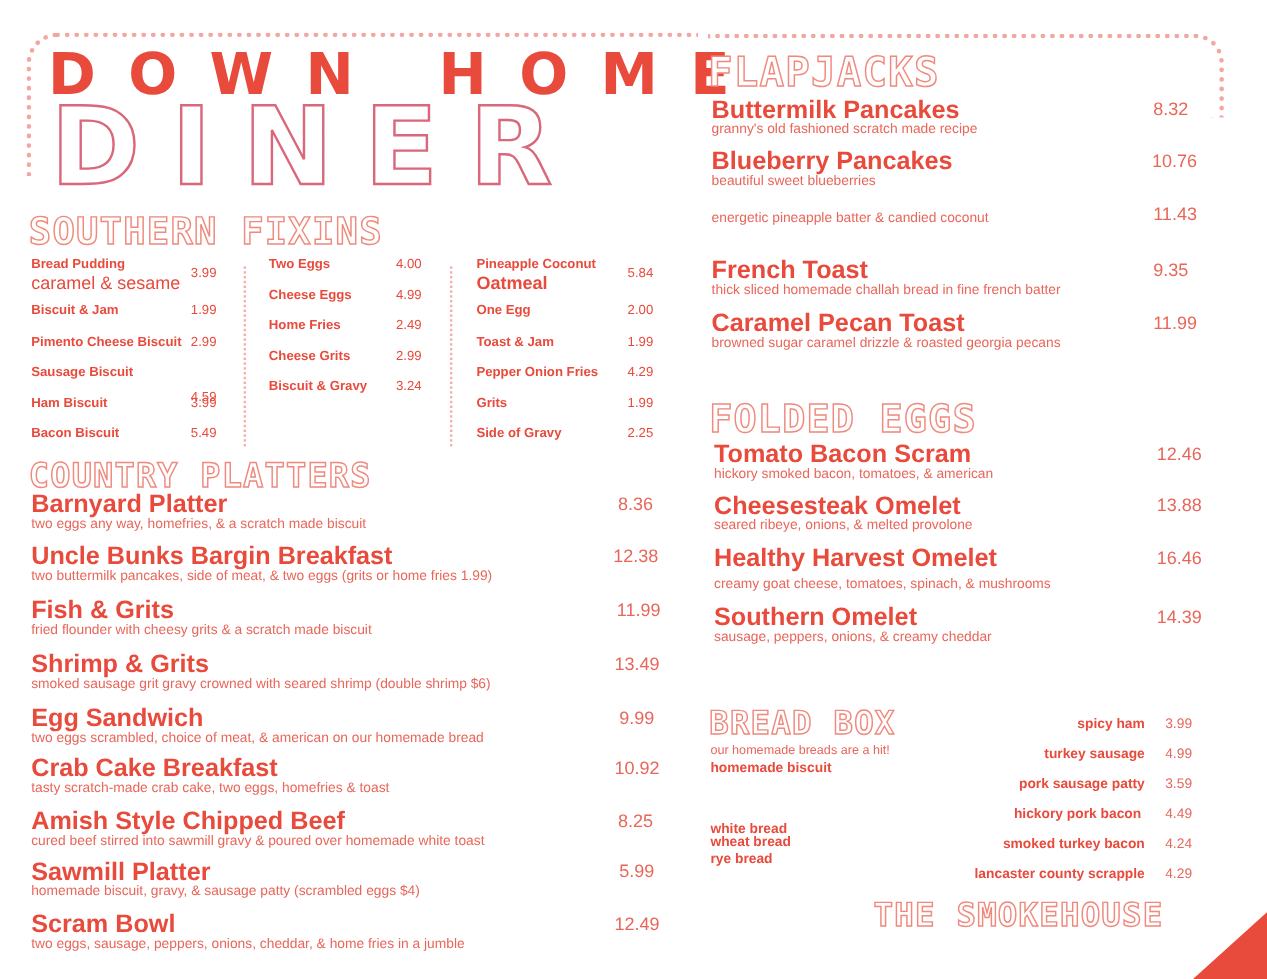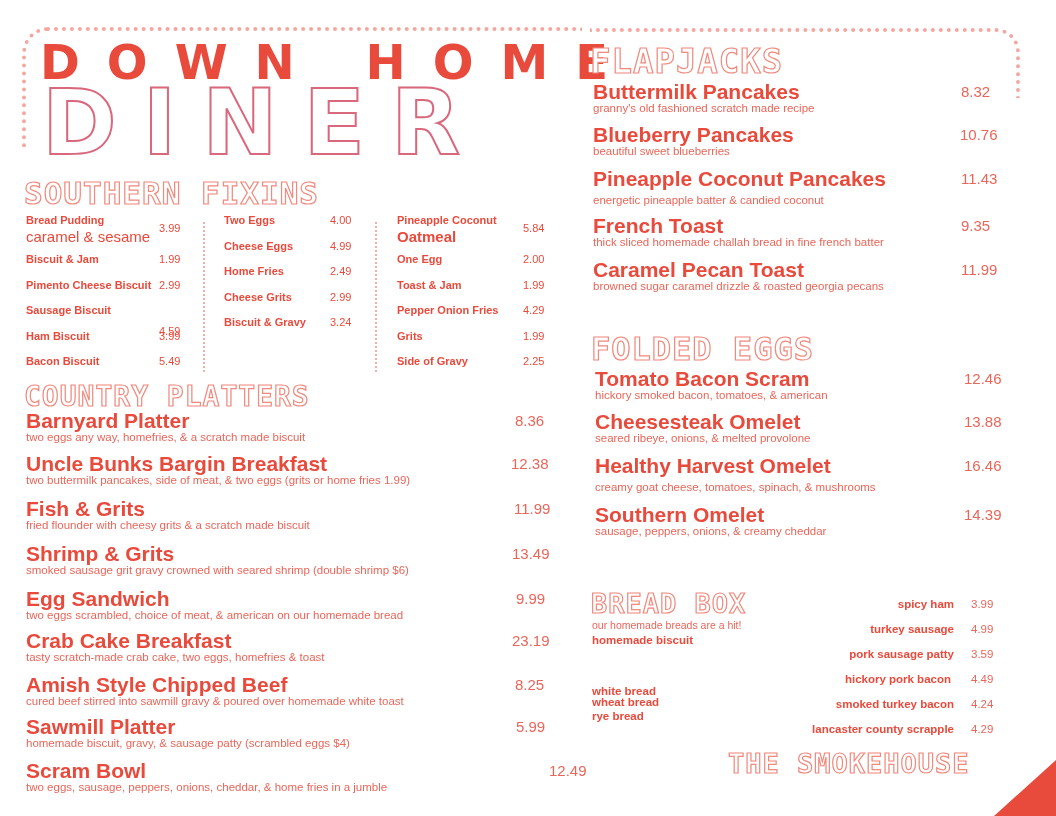--- a/index.html
+++ b/index.html
@@ -185,56 +185,55 @@
 <div class="item" style="left:26px; top:590px;">
   <div class="item-name">Egg Sandwich</div>
   <div class="item-desc">two eggs scrambled, choice of meat, &amp; american on our homemade bread</div>
 </div>
 <div class="item-price" style="left:516px; top:590px;">9.99</div>
 
 <div class="item" style="left:26px; top:632px;">
   <div class="item-name">Crab Cake Breakfast</div>
   <div class="item-desc">tasty scratch-made crab cake, two eggs, homefries &amp; toast</div>
 </div>
-<div class="item-price" style="left:512px; top:632px;">23.19</div>
+<div class="item-price" style="left:512px; top:632px;">10.92</div>
 
 <div class="item" style="left:26px; top:676px;">
   <div class="item-name">Amish Style Chipped Beef</div>
   <div class="item-desc">cured beef stirred into sawmill gravy &amp; poured over homemade white toast</div>
 </div>
 <div class="item-price" style="left:515px; top:676px;">8.25</div>
 
 <div class="item" style="left:26px; top:718px;">
   <div class="item-name">Sawmill Platter</div>
   <div class="item-desc">homemade biscuit, gravy, &amp; sausage patty (scrambled eggs $4)</div>
 </div>
 <div class="item-price" style="left:516px; top:718px;">5.99</div>
 
 <div class="item" style="left:26px; top:762px;">
   <div class="item-name">Scram Bowl</div>
   <div class="item-desc">two eggs, sausage, peppers, onions, cheddar, &amp; home fries in a jumble</div>
 </div>
-<div class="item-price" style="left:512px; top:762px;margin-left:37px;">12.49</div>
+<div class="item-price" style="left:512px; top:762px;">12.49</div>
 
 <div class="sec-head" style="left:590px; top:44px; font-size:34px;">FLAPJACKS</div>
 
 <div class="item" style="left:593px; top:83px;">
   <div class="item-name">Buttermilk Pancakes</div>
   <div class="item-desc">granny's old fashioned scratch made recipe</div>
 </div>
 <div class="item-price" style="left:961px; top:83px;">8.32</div>
 
 <div class="item" style="left:593px; top:126px;">
   <div class="item-name">Blueberry Pancakes</div>
   <div class="item-desc">beautiful sweet blueberries</div>
 </div>
 <div class="item-price" style="left:960px; top:126px;">10.76</div>
 
 <div class="item" style="left:593px; top:170px;">
-  <div class="item-name">Pineapple Coconut Pancakes</div>
   <div class="item-desc" style="margin-top:5px;">energetic pineapple batter &amp; candied coconut</div>
 </div>
 <div class="item-price" style="left:961px; top:170px;">11.43</div>
 
 <div class="item" style="left:593px; top:217px;">
   <div class="item-name">French Toast</div>
   <div class="item-desc">thick sliced homemade challah bread in fine french batter</div>
 </div>
 <div class="item-price" style="left:961px; top:217px;">9.35</div>
 

